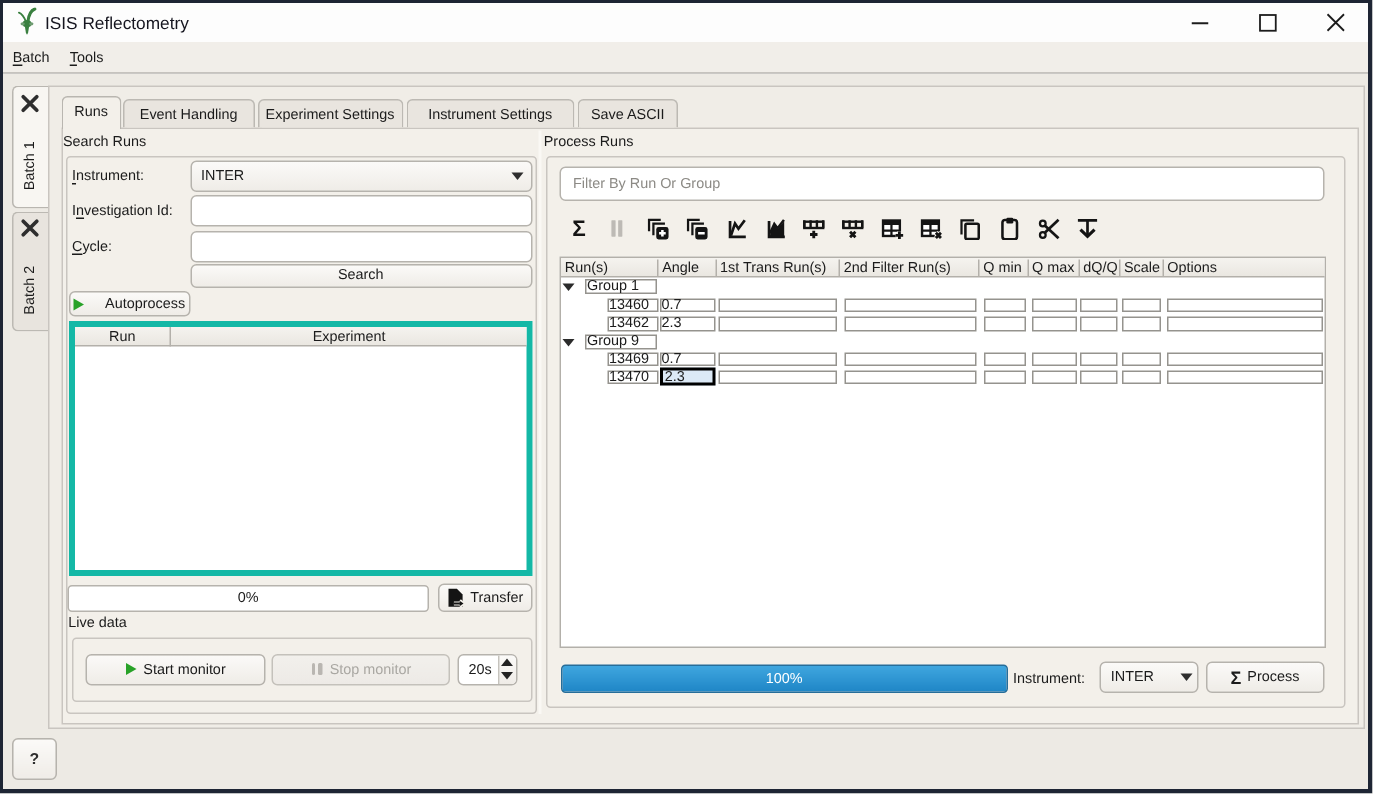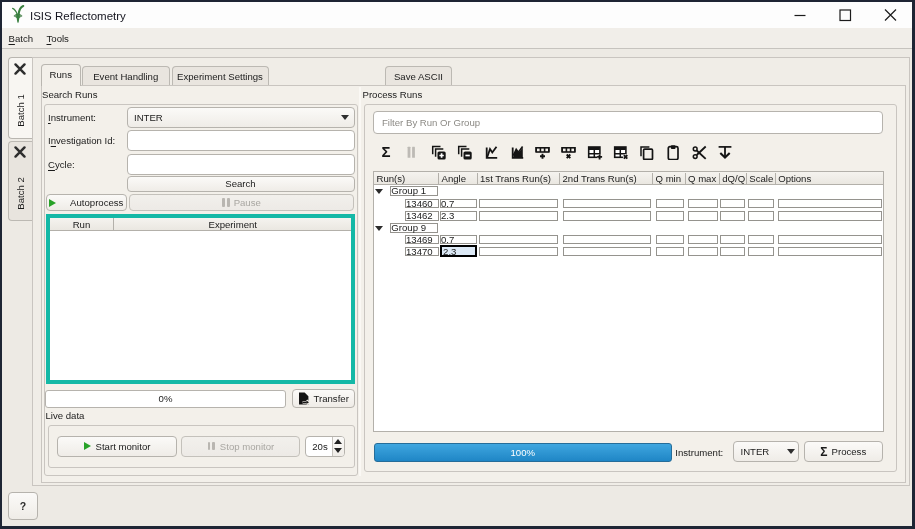--- a/index.html
+++ b/index.html
@@ -61,47 +61,41 @@
 <div class="abs" style="left:7px;top:90px;width:26px;height:40px;display:flex;align-items:center;justify-content:center">
       <span style="transform:rotate(-90deg);white-space:nowrap">Batch 1</span>
     </div>
 <div class="abs" style="left:7px;top:173px;width:26px;height:40px;display:flex;align-items:center;justify-content:center">
       <span style="transform:rotate(-90deg);white-space:nowrap">Batch 2</span>
     </div>
 <div class="abs" style="left:40.5px;top:85px;width:865.5px;height:397.5px;border:1px solid #c9c5c0;background:#f3f0ea"></div>
 <div class="abs" style="left:41px;top:64px;width:39.5px;height:22px;background:#f3f0ea;border:1px solid #b9b6b0;border-bottom:none;border-radius:4px 4px 0 0;display:flex;align-items:center;justify-content:center;padding-bottom:2px">Runs</div>
 <div class="abs" style="left:82px;top:66px;width:87.5px;height:19px;background:#e9e5df;border:1px solid #bcb9b3;border-bottom:none;border-radius:4px 4px 0 0;display:flex;align-items:center;justify-content:center">Event Handling</div>
 <div class="abs" style="left:171.5px;top:66px;width:97px;height:19px;background:#e9e5df;border:1px solid #bcb9b3;border-bottom:none;border-radius:4px 4px 0 0;display:flex;align-items:center;justify-content:center">Experiment Settings</div>
+<div class="abs" style="left:270.5px;top:66px;width:112.5px;height:19px;background:#e9e5df;border:1px solid #bcb9b3;border-bottom:none;border-radius:4px 4px 0 0;display:flex;align-items:center;justify-content:center">Instrument Settings</div>
 <div class="abs" style="left:385px;top:66px;width:67px;height:19px;background:#e9e5df;border:1px solid #bcb9b3;border-bottom:none;border-radius:4px 4px 0 0;display:flex;align-items:center;justify-content:center">Save ASCII</div>
 <div class="abs lbl" style="left:42px;top:88px;height:12px">Search Runs</div>
 <div class="abs" style="left:44.3px;top:104px;width:313.7px;height:371.5px;border:1px solid #c9c5c0;border-radius:3px"></div>
 <div class="abs lbl" style="left:48px;top:111px;height:12px">
       <span><u>I</u>nstrument:</span>
     </div>
 <div class="abs lbl" style="left:48px;top:134.5px;height:12px">
       <span>I<u>n</u>vestigation Id:</span>
     </div>
 <div class="abs lbl" style="left:48px;top:158px;height:12px">
       <span><u>C</u>ycle:</span>
     </div>
 <div class="abs btn" style="left:126.5px;top:106.5px;width:228px;height:21px;justify-content:flex-start;padding-left:6.5px">INTER</div>
 <div class="abs tri-d" style="left:340.5px;top:114.5px"></div>
 <div class="abs inp" style="left:126.5px;top:130px;width:228px;height:21px"></div>
 <div class="abs inp" style="left:126.5px;top:153.5px;width:228px;height:21px"></div>
 <div class="abs btn" style="left:126.5px;top:176px;width:228px;height:15.5px">Search</div>
 <div class="abs btn" style="left:46px;top:194.4px;width:80.5px;height:16.3px;gap:14px">
       <span class="tri-r"></span>
       <span>Autoprocess</span>
-    </div>
-<div class="abs btn dis" style="left:128.8px;top:194.4px;width:225.7px;height:16.3px;gap:4px">
-      <span class="pausebars">
-        <i></i>
-        <i></i>
-      </span>
-      <span>Pause</span>
     </div>
 <div class="abs" style="left:46px;top:213.8px;width:308.5px;height:169.8px;border:4px solid #14b8a6;background:#fff">
 <div style="height:13px;background:linear-gradient(#f5f3ef,#eae7e1);border-bottom:1px solid #b3b0aa;position:relative">
 <div class="lbl" style="position:absolute;left:0;top:0;width:64px;height:13px;justify-content:center;border-right:1px solid #b3b0aa">Run</div>
 <div class="lbl" style="position:absolute;left:65px;top:0;right:0;height:13px;justify-content:center">Experiment</div>
 </div>
     </div>
 <div class="abs inp" style="left:45px;top:389.5px;width:241px;height:18px;border-radius:3px;display:flex;align-items:center;justify-content:center">0%</div>
 <div class="abs btn" style="left:291.5px;top:389px;width:63.9px;height:18.5px;gap:3px">
 <svg width="12.5" height="13" viewBox="0 0 12.5 13">
@@ -232,21 +226,21 @@
         <path d="M3.3,9.1 L8,13.6 L12.7,9.1" stroke-width="2.1"></path>
       </g>
     </svg>
 <div class="abs" style="left:373px;top:170.5px;width:510.5px;height:261.5px;border:1px solid #b3b0aa;background:#fff"></div>
 <div class="abs" style="left:374px;top:171.5px;width:508.5px;height:13px;background:linear-gradient(#f5f3ef,#eae7e1);border-bottom:1px solid #b3b0aa"></div>
 <div class="abs lbl" style="left:376.5px;top:171.5px;height:13px">Run(s)</div>
 <div class="abs lbl" style="left:441.5px;top:171.5px;height:13px">Angle</div>
 <div class="abs" style="left:438px;top:172.5px;width:1px;height:11px;background:#b3b0aa"></div>
 <div class="abs lbl" style="left:480.0px;top:171.5px;height:13px">1st Trans Run(s)</div>
 <div class="abs" style="left:476.5px;top:172.5px;width:1px;height:11px;background:#b3b0aa"></div>
-<div class="abs lbl" style="left:562.5px;top:171.5px;height:13px">2nd Trans Run(s)</div>
+<div class="abs lbl" style="left:562.5px;top:171.5px;height:13px">2nd Filter Run(s)</div>
 <div class="abs" style="left:559px;top:172.5px;width:1px;height:11px;background:#b3b0aa"></div>
 <div class="abs lbl" style="left:655.5px;top:171.5px;height:13px">Q min</div>
 <div class="abs" style="left:652px;top:172.5px;width:1px;height:11px;background:#b3b0aa"></div>
 <div class="abs lbl" style="left:688.0px;top:171.5px;height:13px">Q max</div>
 <div class="abs" style="left:684.5px;top:172.5px;width:1px;height:11px;background:#b3b0aa"></div>
 <div class="abs lbl" style="left:722.2px;top:171.5px;height:13px">dQ/Q</div>
 <div class="abs" style="left:718.7px;top:172.5px;width:1px;height:11px;background:#b3b0aa"></div>
 <div class="abs lbl" style="left:749.3px;top:171.5px;height:13px">Scale</div>
 <div class="abs" style="left:745.8px;top:172.5px;width:1px;height:11px;background:#b3b0aa"></div>
 <div class="abs lbl" style="left:778.2px;top:171.5px;height:13px">Options</div>

